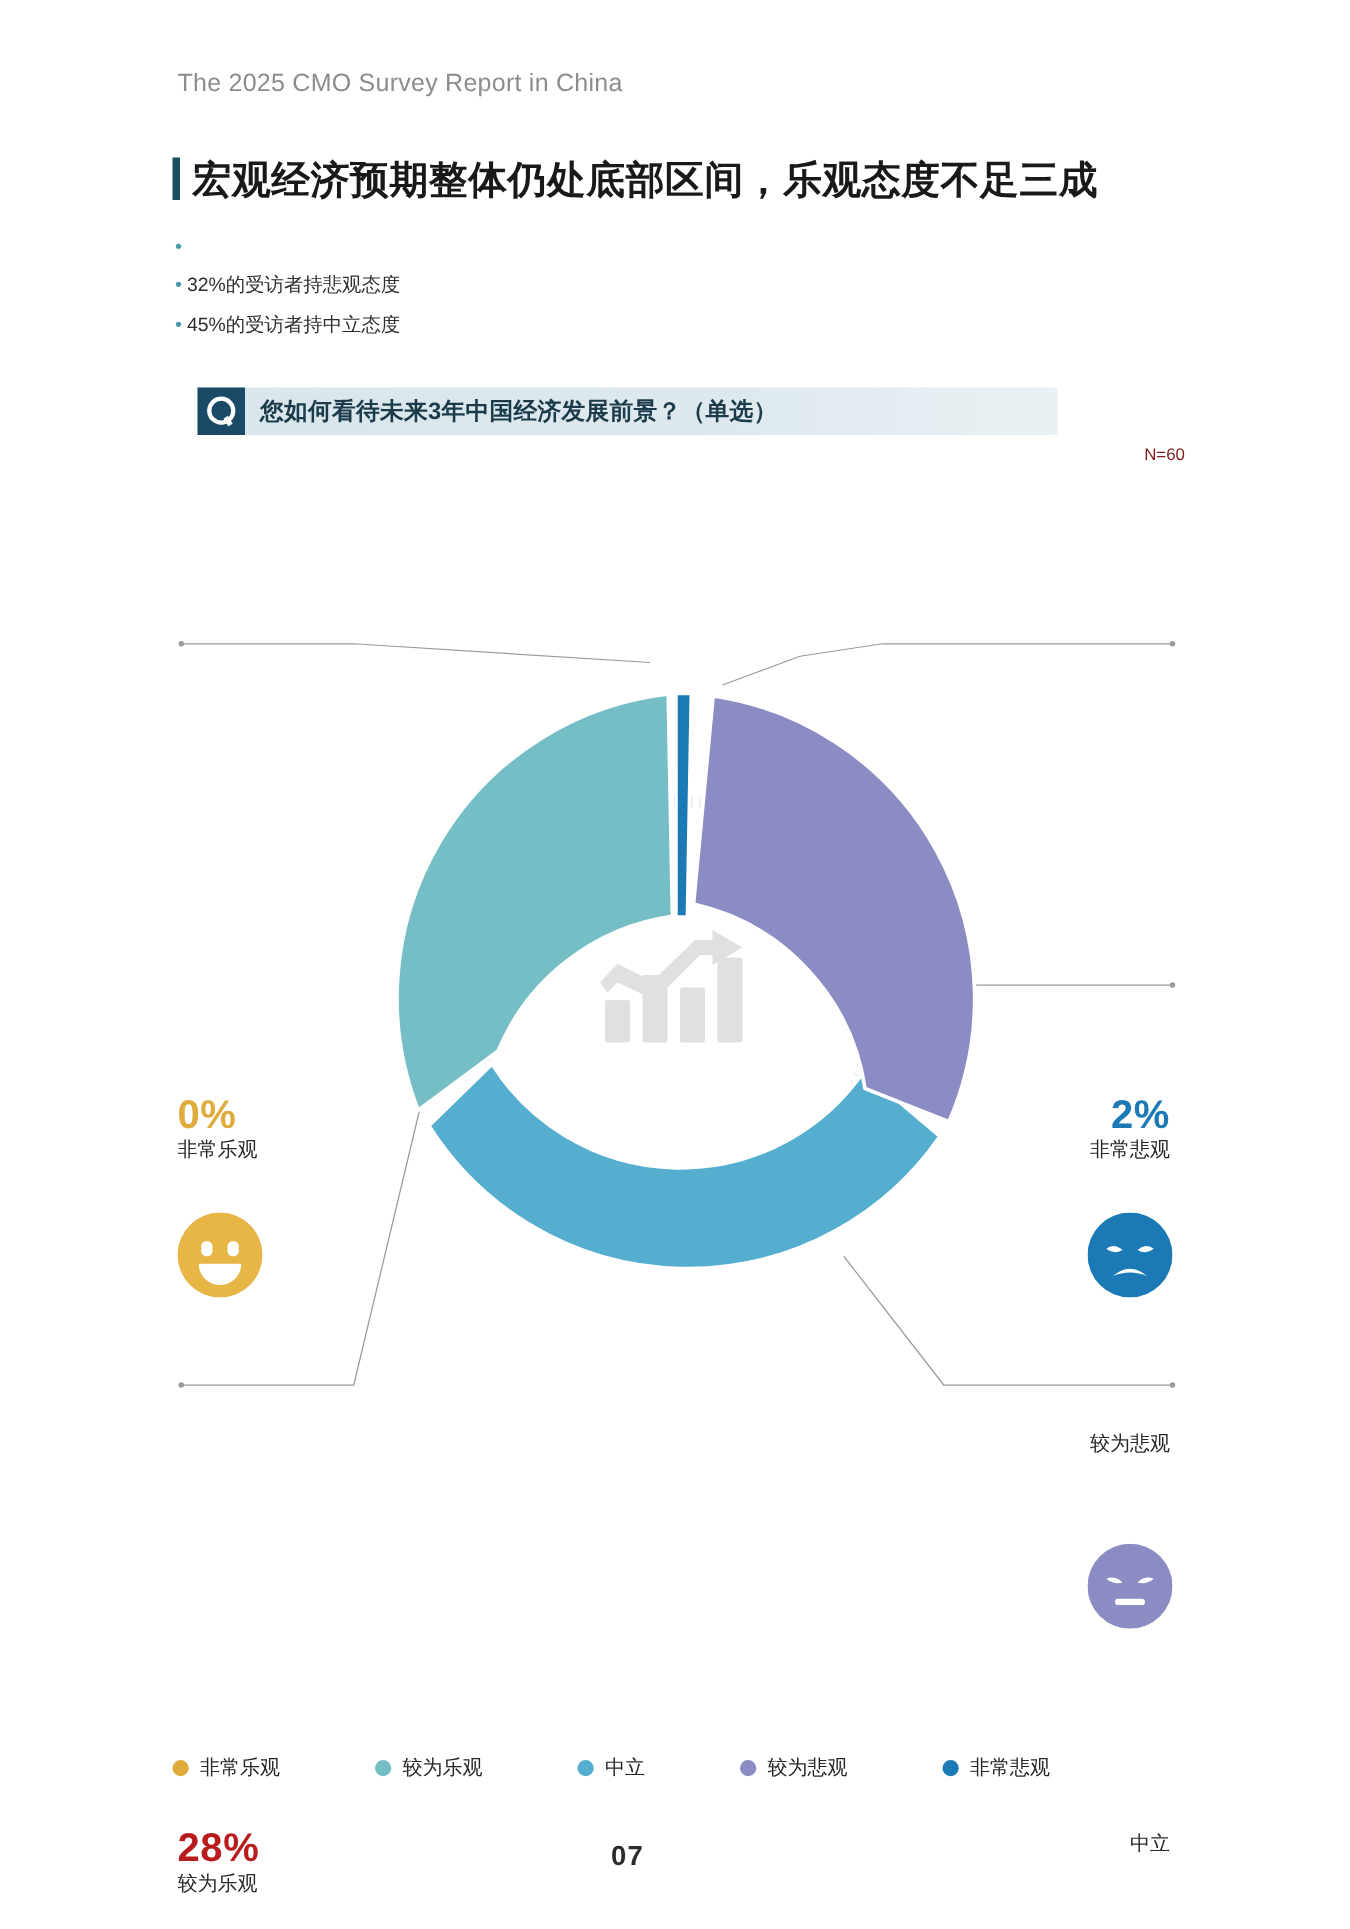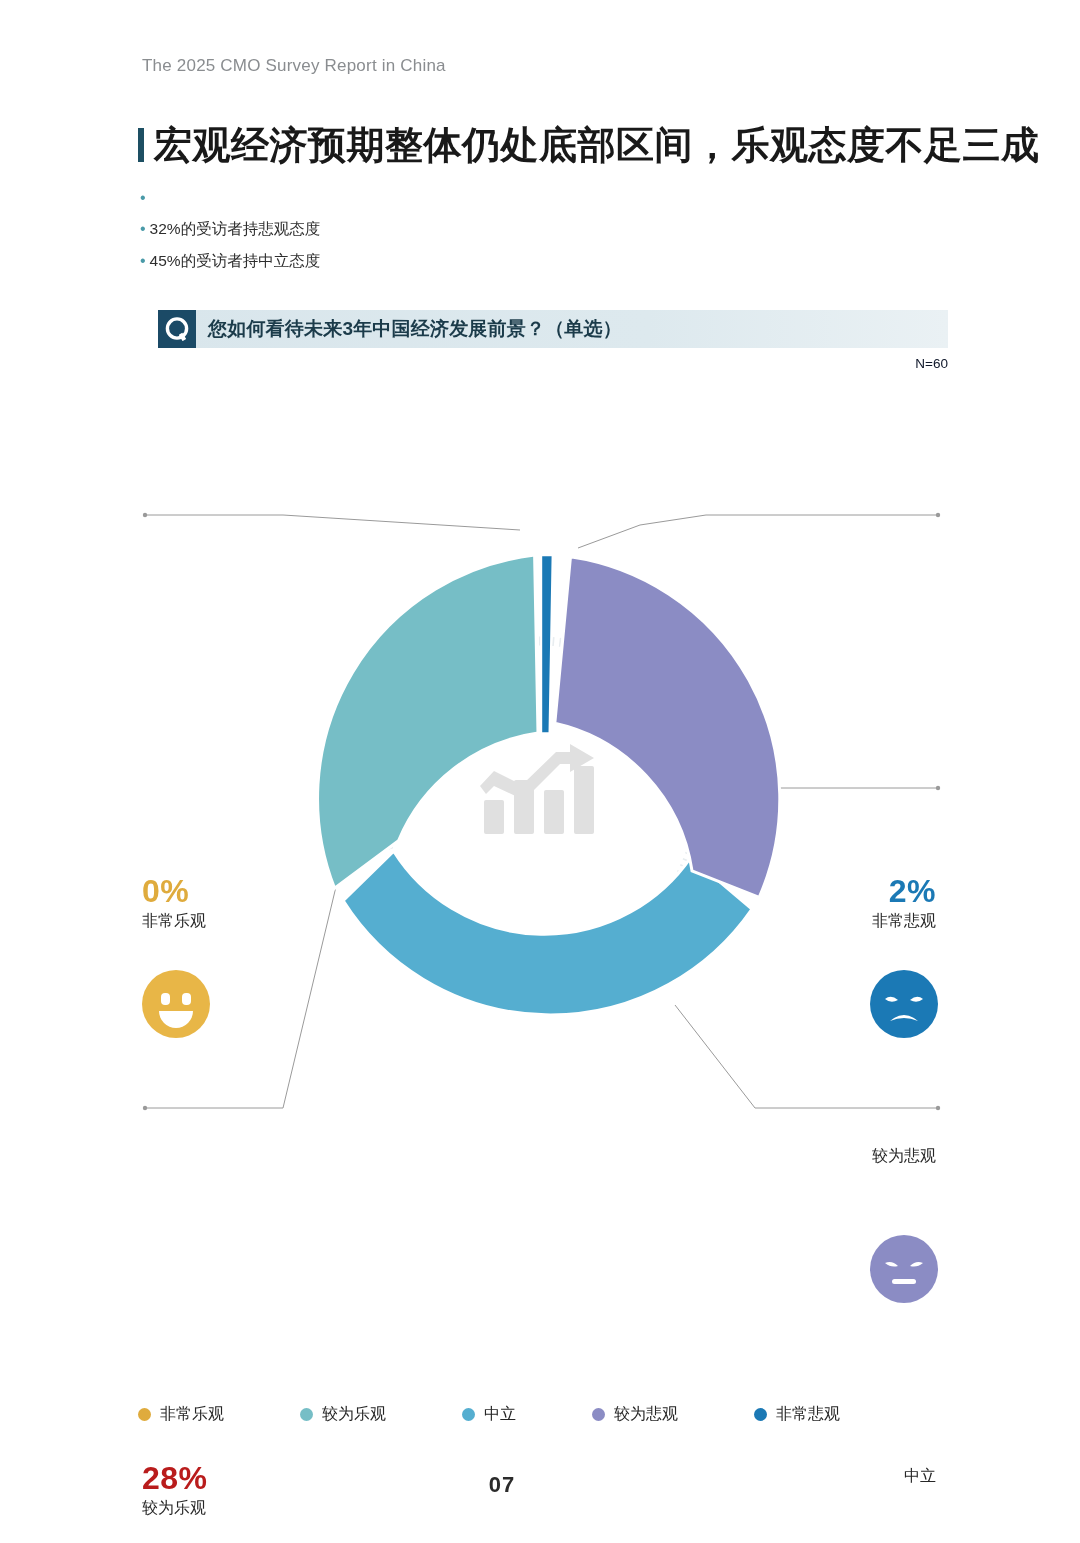--- a/index.html
+++ b/index.html
@@ -14,21 +14,21 @@
     font-family: "Liberation Sans", "DejaVu Sans", sans-serif;
     color: #2b2b2b;
     overflow: hidden;
   }
 
   
   .running-header {
     position: absolute;
     left: 142px;
     top: 56px;
-    font-size: 17px;
+    font-size: 20px;
     letter-spacing: 0.2px;
     color: #8a8d90;
     font-weight: 400;
   }
 
   
   .title-row {
     position: absolute;
     left: 138px;
     top: 126px;
@@ -36,21 +36,21 @@
     align-items: center;
   }
   .title-accent {
     width: 6px;
     height: 34px;
     background: #1d4f63;
     margin-right: 10px;
     flex: 0 0 auto;
   }
   .title-text {
-    font-size: 38px;
+    font-size: 31px;
     font-weight: bold;
     color: #191919;
     letter-spacing: 0.5px;
     line-height: 1;
   }
 
   
   .bullets {
     position: absolute;
     left: 140px;
@@ -71,21 +71,21 @@
     line-height: 1.25;
     margin-right: 4px;
     flex: 0 0 auto;
   }
 
   
   .question-bar {
     position: absolute;
     left: 158px;
     top: 310px;
-    width: 790px;
+    width: 688px;
     height: 38px;
     background: linear-gradient(to right, #d9e6ec 0%, #dde9ee 62%, #eaf1f4 100%);
     display: flex;
     align-items: center;
   }
   .q-badge {
     width: 38px;
     height: 38px;
     background: #1b4a66;
     flex: 0 0 auto;
@@ -99,21 +99,21 @@
     font-size: 19px;
     font-weight: bold;
     color: #1b3b4a;
     letter-spacing: 0.2px;
   }
   .sample-size {
     position: absolute;
     right: 132px;
     top: 356px;
     font-size: 13.5px;
-    color: #0f172a;
+    color: #7f1d1d;
     font-weight: 500;
   }
 
   
   .chart-area {
     position: absolute;
     left: 0;
     top: 420px;
     width: 1080px;
     height: 830px;

